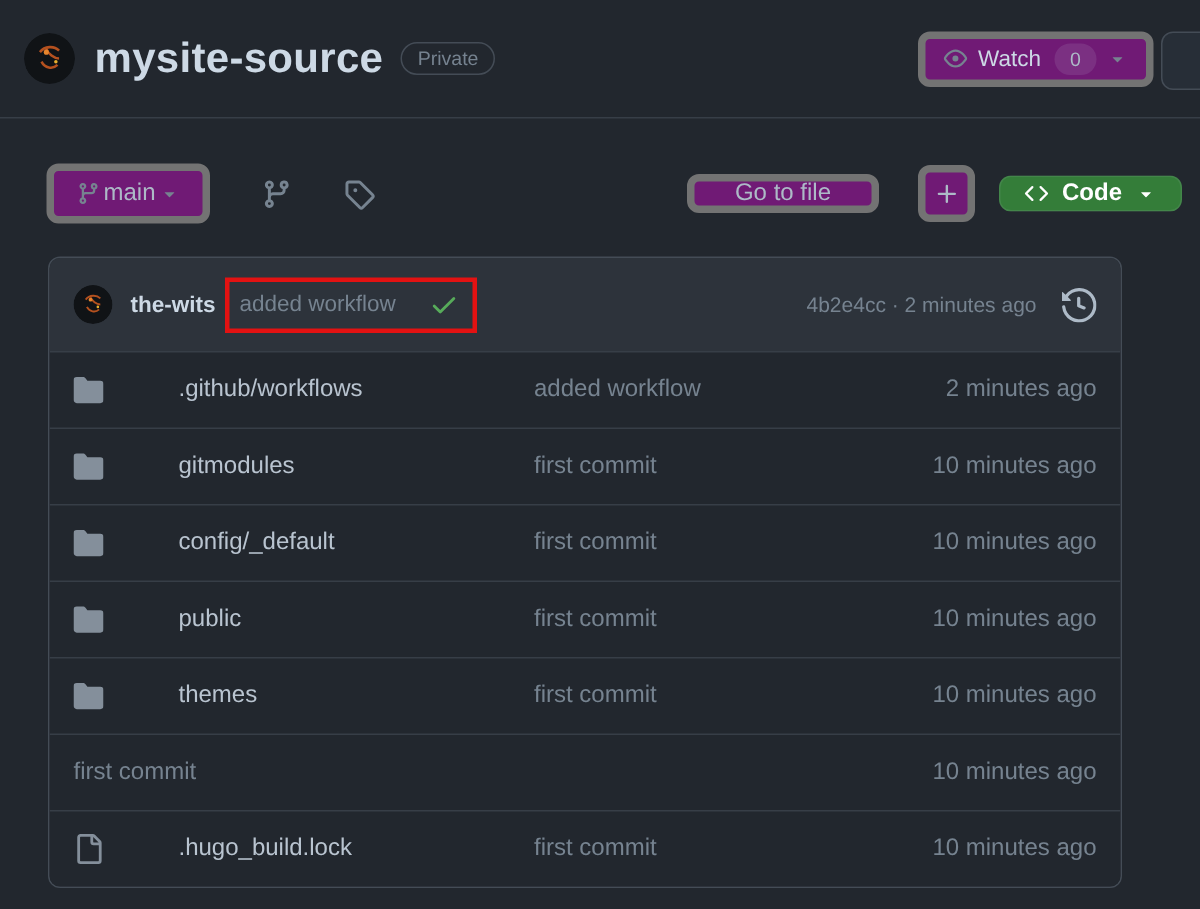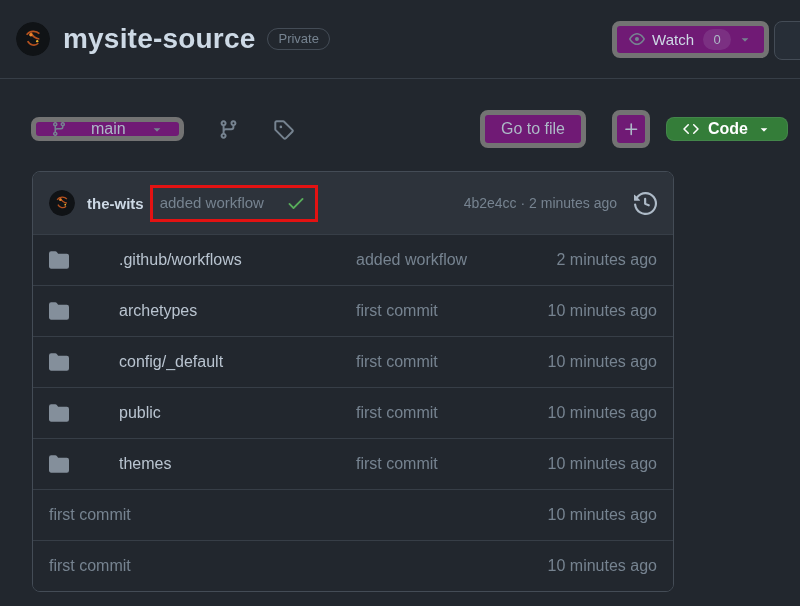--- a/index.html
+++ b/index.html
@@ -30,33 +30,33 @@
   .watch-btn{height:37px;padding:0 12px;font-size:15px;gap:7px;margin-right:15px;}
   .counter{
     background:rgba(205,217,229,.12);border-radius:999px;min-width:14px;text-align:center;
     padding:3px 7px;font-size:13px;color:#adbac7;margin-left:2px;
   }
   .partial-btn{position:absolute;left:774px;top:21px;width:50px;height:37px;
     background:#272e37;border:1px solid #444c56;border-radius:8px;}
 
   
   .toolbar{display:flex;align-items:center;margin:30px 12px 0 31px;height:40px;}
-  .branch-btn{height:24px;padding:0 15px;font-size:16px;gap:24px;color:#adbac7;}
+  .branch-btn{height:40px;padding:0 15px;font-size:16px;gap:2px;color:#adbac7;}
   .branch-btn .lbl{color:#adbac7;font-weight:400;}
   .icon-link{margin-left:34px;color:#768390;cursor:pointer;}
-  .goto-btn{height:38px;padding:0 16px;font-size:16px;color:#adbac7;align-items:center;}
+  .goto-btn{height:26px;padding:0 27px;font-size:16px;color:#adbac7;align-items:center;}
   .plus-btn{height:38px;width:38px;justify-content:center;margin-left:26px;color:#adbac7;}
   .code-btn{
     height:24px;padding:0 16px;margin-left:16px;gap:9px;font-size:16px;font-weight:600;
     background:#347d39;border:1px solid rgba(205,217,229,.1);color:#ffffff;
   }
 
   
   .file-table{
-    margin:22px 10px 0 32px;width:642px;box-sizing:border-box;
+    margin:22px 10px 0 32px;width:716px;box-sizing:border-box;
     border:1px solid #444c56;border-radius:8px;overflow:hidden;
   }
   .commit-bar{
     background:#2d333b;height:62px;display:flex;align-items:center;padding:0 16px;
     box-sizing:border-box;
   }
   .avatar-sm{width:26px;height:26px;border-radius:50%;flex:0 0 auto;}
   .commit-author{font-size:15px;font-weight:700;color:#cdd9e5;margin-left:12px;white-space:nowrap;}
   .annotation-box{
     display:flex;align-items:center;gap:22px;margin-left:6px;
@@ -191,21 +191,21 @@
     <span class="row-msg">added workflow</span>
     <span class="row-time">2 minutes ago</span>
   </div>
 
   <div class="file-row">
     <div class="name-cell">
       <svg class="ico" height="20" viewBox="0 0 16 16" fill="currentColor">
         <path d="M1.75 1A1.75 1.75 0 0 0 0 2.75v10.5C0 14.216.784 15 1.75 15h12.5A1.75 1.75 0 0 0 16 13.25v-8.5A1.75 1.75 0 0 0 14.25 3H7.5a.25.25 0 0 1-.2-.1l-.9-1.2C6.07 1.26 5.55 1 5 1H1.75Z"></path>
       </svg>
 
-      <span class="file-name">archetypes</span>
+      <span class="file-name">gitmodules</span>
     </div>
     <span class="row-msg">first commit</span>
     <span class="row-time">10 minutes ago</span>
   </div>
 
   <div class="file-row">
     <div class="name-cell">
       <svg class="ico" height="20" viewBox="0 0 16 16" fill="currentColor">
         <path d="M1.75 1A1.75 1.75 0 0 0 0 2.75v10.5C0 14.216.784 15 1.75 15h12.5A1.75 1.75 0 0 0 16 13.25v-8.5A1.75 1.75 0 0 0 14.25 3H7.5a.25.25 0 0 1-.2-.1l-.9-1.2C6.07 1.26 5.55 1 5 1H1.75Z"></path>
       </svg>
@@ -239,17 +239,24 @@
     <span class="row-msg">first commit</span>
     <span class="row-time">10 minutes ago</span>
   </div>
 
   <div class="file-row">
     <span class="row-msg">first commit</span>
     <span class="row-time">10 minutes ago</span>
   </div>
 
   <div class="file-row">
+    <div class="name-cell">
+
+      <svg class="ico" height="20" viewBox="0 0 16 16" fill="currentColor">
+        <path d="M2 1.75C2 .784 2.784 0 3.75 0h6.586c.464 0 .909.184 1.237.513l2.914 2.914c.329.328.513.773.513 1.237v9.586A1.75 1.75 0 0 1 13.25 16h-9.5A1.75 1.75 0 0 1 2 14.25Zm1.75-.25a.25.25 0 0 0-.25.25v12.5c0 .138.112.25.25.25h9.5a.25.25 0 0 0 .25-.25V6h-2.75A1.75 1.75 0 0 1 9 4.25V1.5Zm6.75.062V4.25c0 .138.112.25.25.25h2.688l-.011-.013-2.914-2.914-.013-.011Z"></path>
+      </svg>
+      <span class="file-name">.hugo_build.lock</span>
+    </div>
     <span class="row-msg">first commit</span>
     <span class="row-time">10 minutes ago</span>
   </div>
 </div>
 </div>
 
 </body></html>

